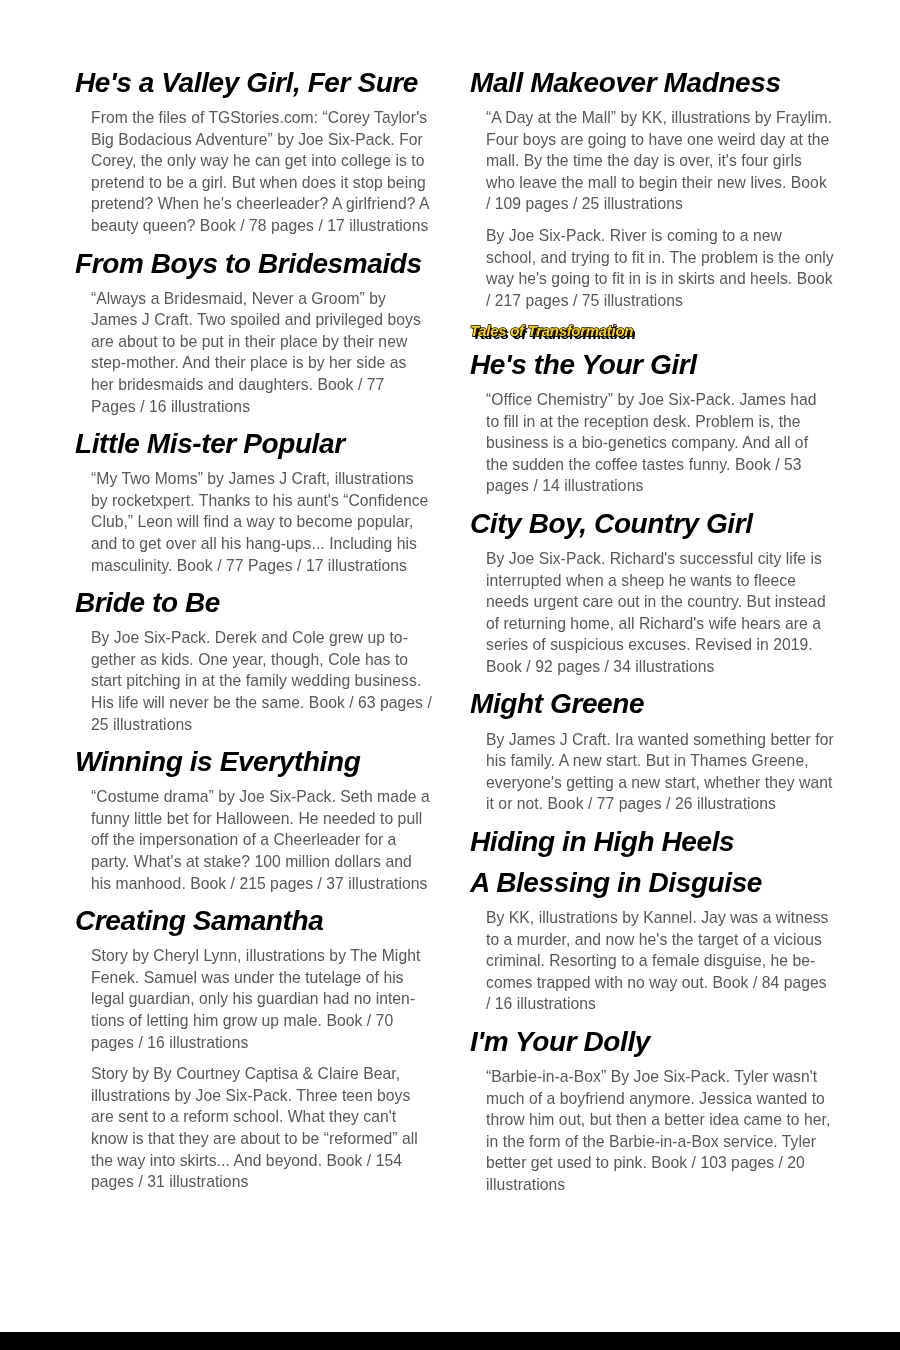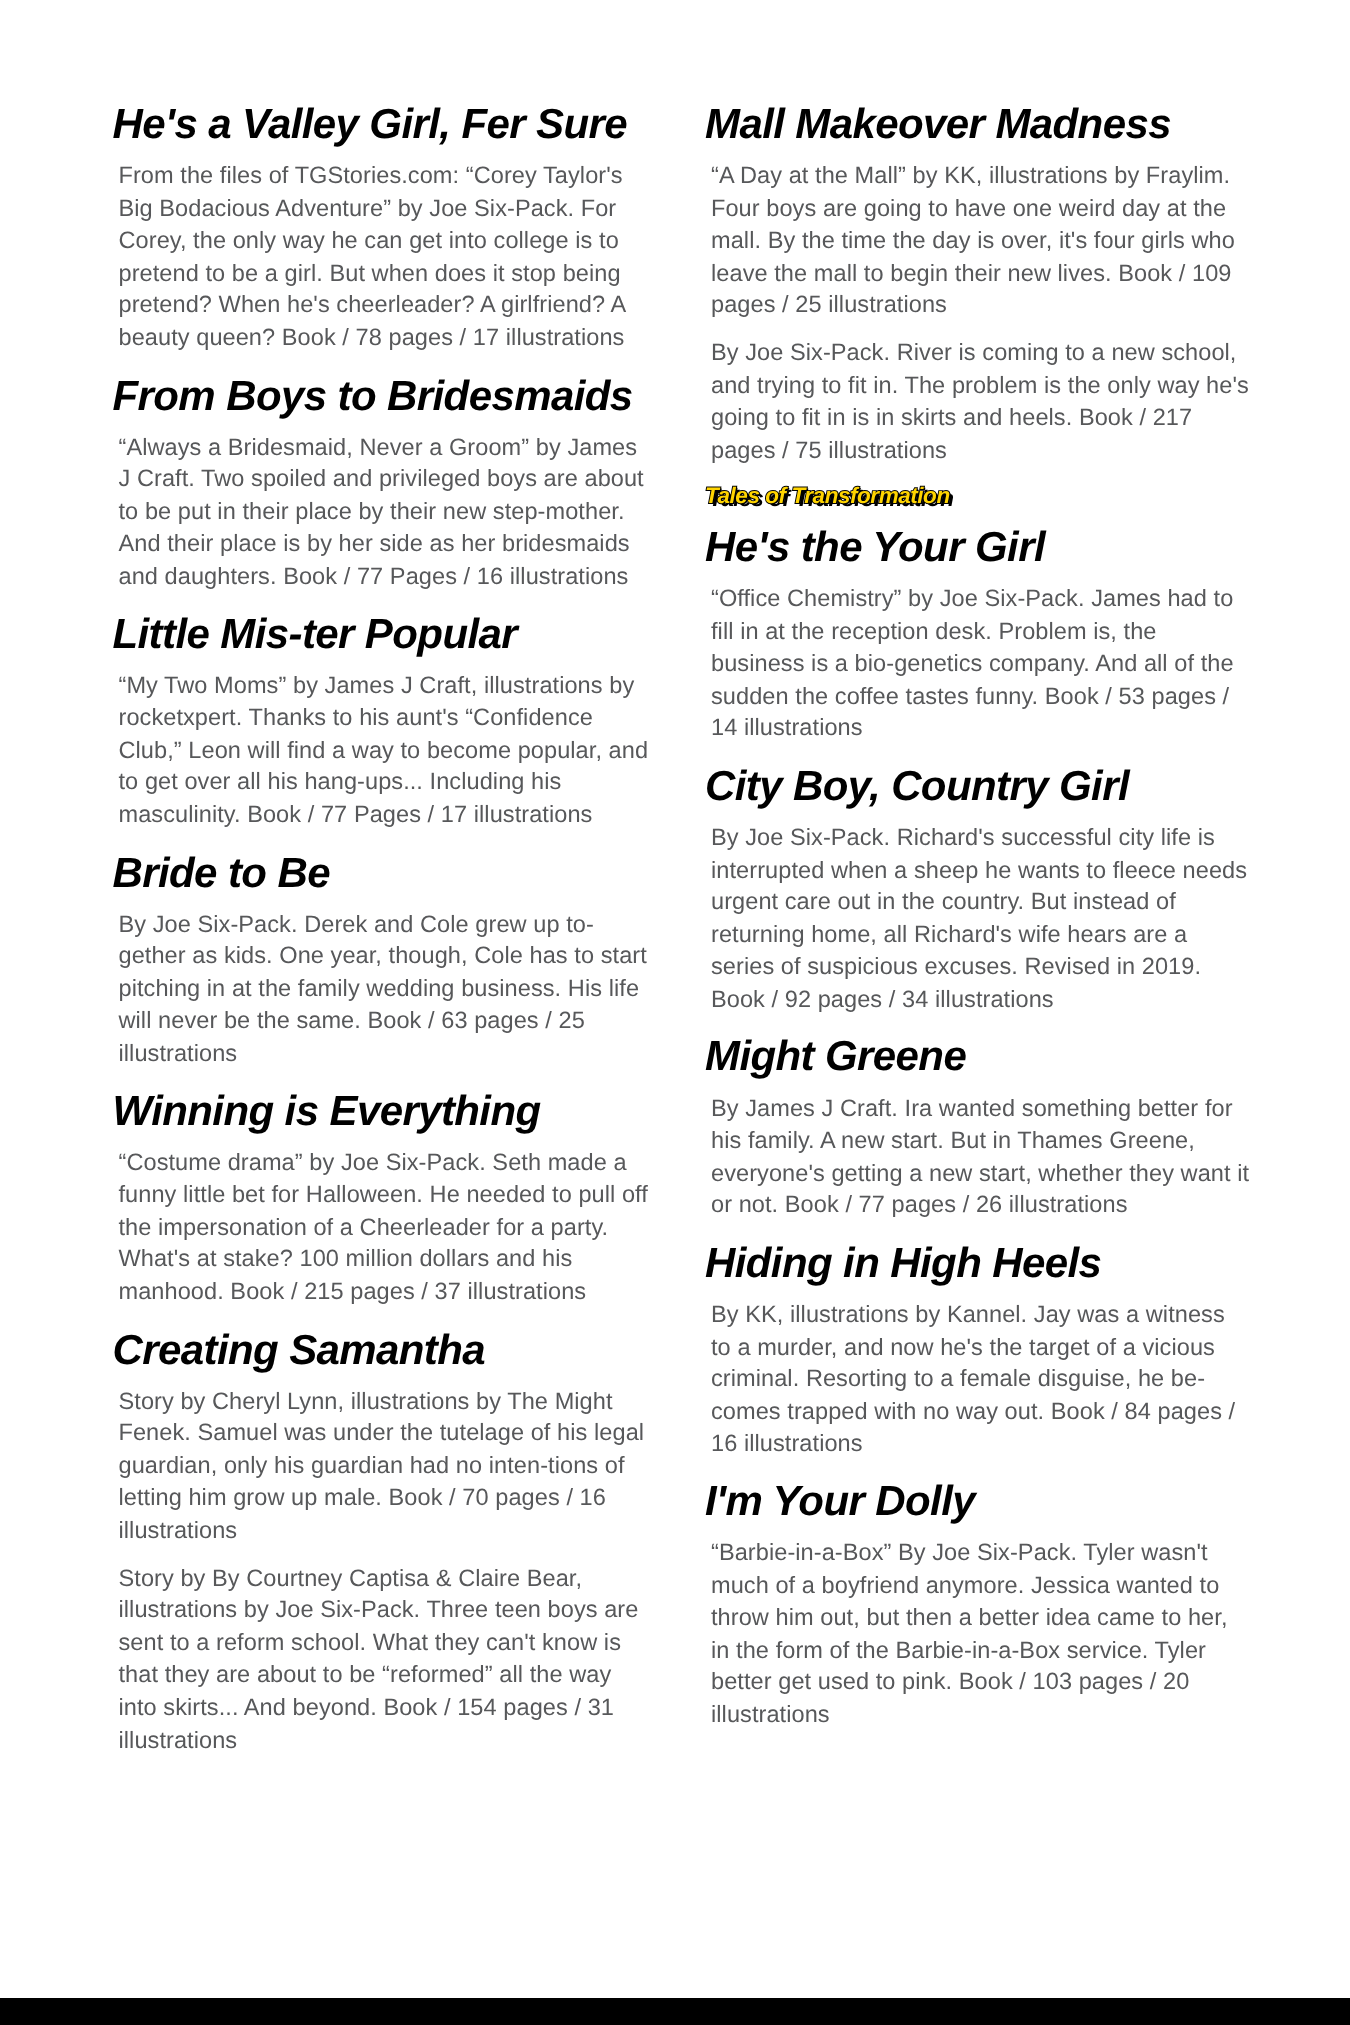--- a/index.html
+++ b/index.html
@@ -23,21 +23,21 @@
   .col-right{width:364px;}
   .entry{margin:0;}
   .entry-title{
     font-style:italic;font-weight:bold;
     font-size:28px;line-height:1.18;
     letter-spacing:-0.4px;color:var(--heading);
     margin:0 0 8px 0;
   }
   .entry-body{
     font-size:15.7px;line-height:21.6px;
-    color:var(--bodytext);margin:0 0 10px 4px;
+    color:var(--bodytext);margin:0 0 10px 16px;
     letter-spacing:0.05px;
   }
   .banner{
     display:inline-block;
     font-style:italic;font-weight:bold;
     font-size:15px;line-height:1.1;
     letter-spacing:-0.3px;
     color:var(--accent);
     -webkit-text-stroke:1.3px #000;
     paint-order:stroke fill;
@@ -118,20 +118,21 @@
     <section class="entry">
       <h2 class="entry-title">Might Greene</h2>
       <p class="entry-body">By James J Craft. Ira wanted something better for his family. A new start. But in Thames Greene, everyone's getting a new start, whether they want it or not. Book / 77 pages / 26 illustrations</p>
     </section>
 
     <section class="entry">
       <h2 class="entry-title">Hiding in High Heels</h2>
     </section>
 
     <section class="entry">
+      <h2 class="entry-title">A Blessing in Disguise</h2>
       <p class="entry-body">By KK, illustrations by Kannel. Jay was a witness to a murder, and now he's the target of a vicious criminal. Resorting to a female disguise, he be-comes trapped with no way out. Book / 84 pages / 16 illustrations</p>
     </section>
 
     <section class="entry">
       <h2 class="entry-title">I'm Your Dolly</h2>
       <p class="entry-body">“Barbie-in-a-Box” By Joe Six-Pack. Tyler wasn't much of a boyfriend anymore. Jessica wanted to throw him out, but then a better idea came to her, in the form of the Barbie-in-a-Box service. Tyler better get used to pink. Book / 103 pages / 20 illustrations</p>
     </section>
 
   </div>
 

